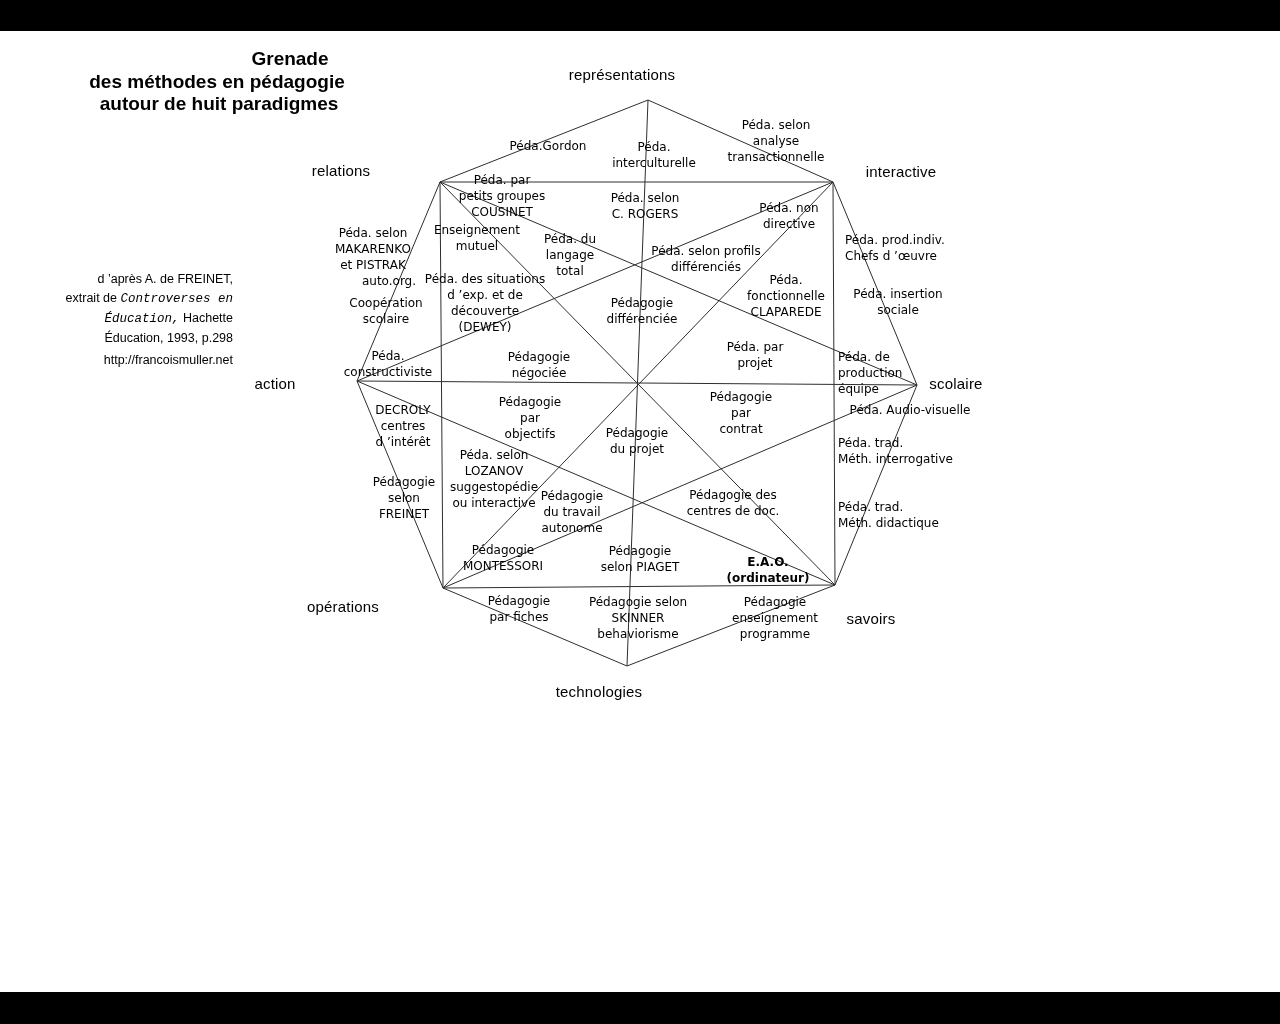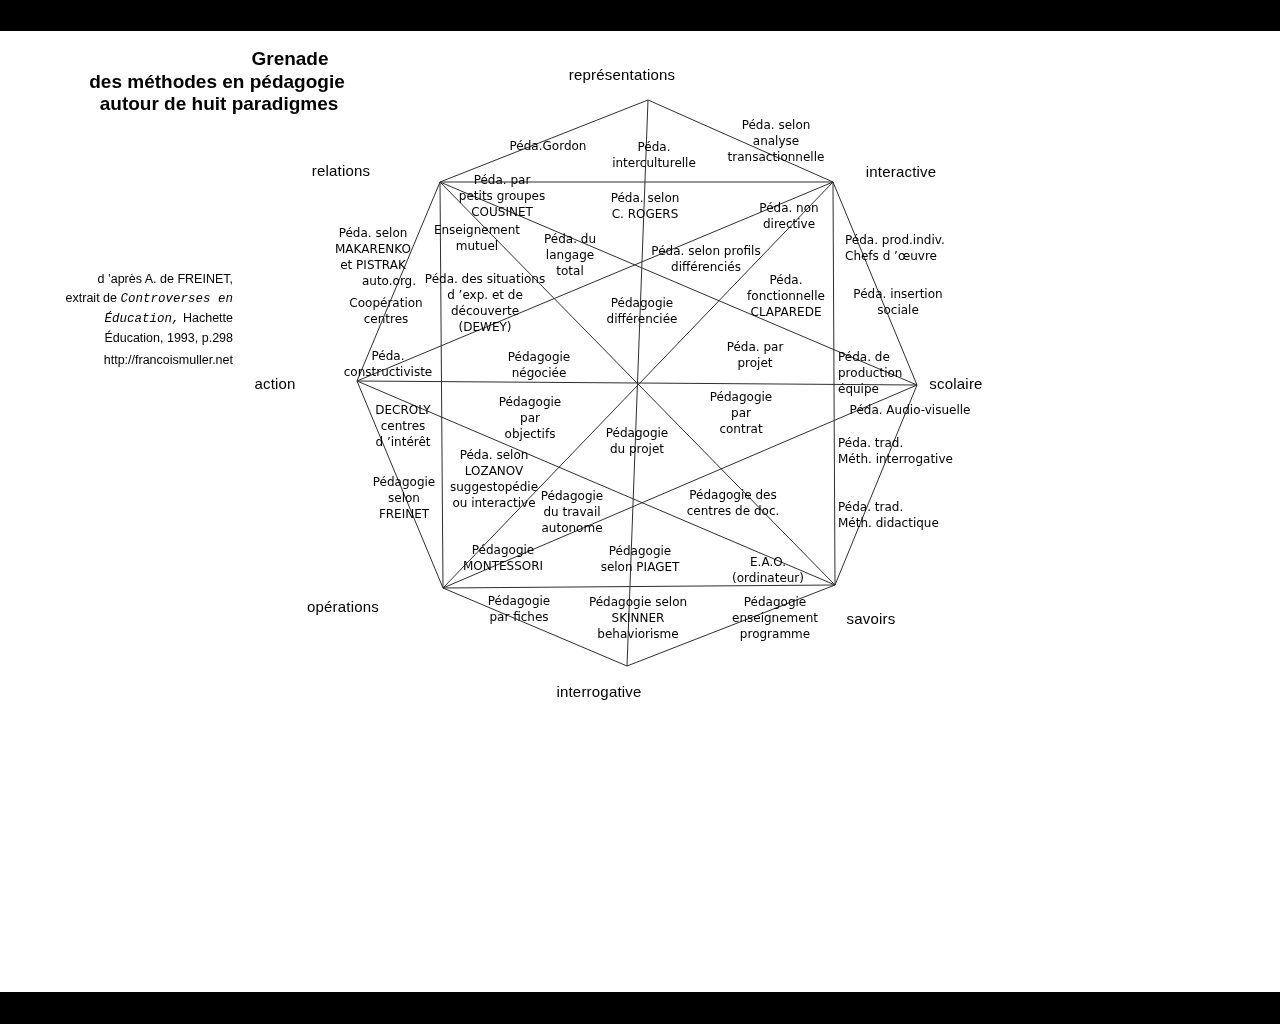--- a/index.html
+++ b/index.html
@@ -75,21 +75,21 @@
   </div>
 
   <div id="paradigm-layer">
       <div class="paradigm" style="left: 622px; top: 74px;">représentations</div>
       <div class="paradigm" style="left: 341px; top: 170px;">relations</div>
       <div class="paradigm" style="left: 901px; top: 171px;">interactive</div>
       <div class="paradigm" style="left: 275px; top: 383px;">action</div>
       <div class="paradigm" style="left: 956px; top: 383px;">scolaire</div>
       <div class="paradigm" style="left: 343px; top: 606px;">opérations</div>
       <div class="paradigm" style="left: 871px; top: 618px;">savoirs</div>
-      <div class="paradigm" style="left: 599px; top: 691px;">interrogative</div>
+      <div class="paradigm" style="left: 599px; top: 691px;">technologies</div>
     </div>
   <div id="method-layer">
       <div class="method" style="left: 548px; top: 146px;">Péda.Gordon</div>
       <div class="method" style="left: 654px; top: 155px;">Péda.
 interculturelle</div>
       <div class="method" style="left: 776px; top: 141px;">Péda. selon
 analyse
 transactionnelle</div>
       <div class="method" style="left: 502px; top: 196px;">Péda. par
 petits groupes
@@ -103,21 +103,21 @@
       <div class="method" style="left: 570px; top: 255px;">Péda. du
 langage
 total</div>
       <div class="method" style="left: 706px; top: 259px;">Péda. selon profils
 différenciés</div>
       <div class="method" style="left: 373px; top: 249px;">Péda. selon
 MAKARENKO
 et PISTRAK</div>
       <div class="method" style="left: 389px; top: 281px;">auto.org.</div>
       <div class="method" style="left: 386px; top: 311px;">Coopération
-centres</div>
+scolaire</div>
       <div class="method" style="left: 485px; top: 303px;">Péda. des situations
 d ’exp. et de
 découverte
 (DEWEY)</div>
       <div class="method" style="left: 642px; top: 311px;">Pédagogie
 différenciée</div>
       <div class="method" style="left: 786px; top: 296px;">Péda.
 fonctionnelle
 CLAPAREDE</div>
       <div class="method left" style="left: 845px; top: 248px;">Péda. prod.indiv.
@@ -158,21 +158,21 @@
 du travail
 autonome</div>
       <div class="method" style="left: 733px; top: 503px;">Pédagogie des
 centres de doc.</div>
       <div class="method left" style="left: 838px; top: 515px;">Péda. trad.
 Méth. didactique</div>
       <div class="method" style="left: 503px; top: 558px;">Pédagogie
 MONTESSORI</div>
       <div class="method" style="left: 640px; top: 559px;">Pédagogie
 selon PIAGET</div>
-      <div class="method" style="left: 768px; top: 570px;">E.A.O.
+      <div class="method" style="left: 768px; top: 570px; font-weight: bold;">E.A.O.
 (ordinateur)</div>
       <div class="method" style="left: 519px; top: 609px;">Pédagogie
 par fiches</div>
       <div class="method" style="left: 638px; top: 618px;">Pédagogie selon
 SKINNER
 behaviorisme</div>
       <div class="method" style="left: 775px; top: 618px;">Pédagogie
 enseignement
 programme</div>
     </div>

